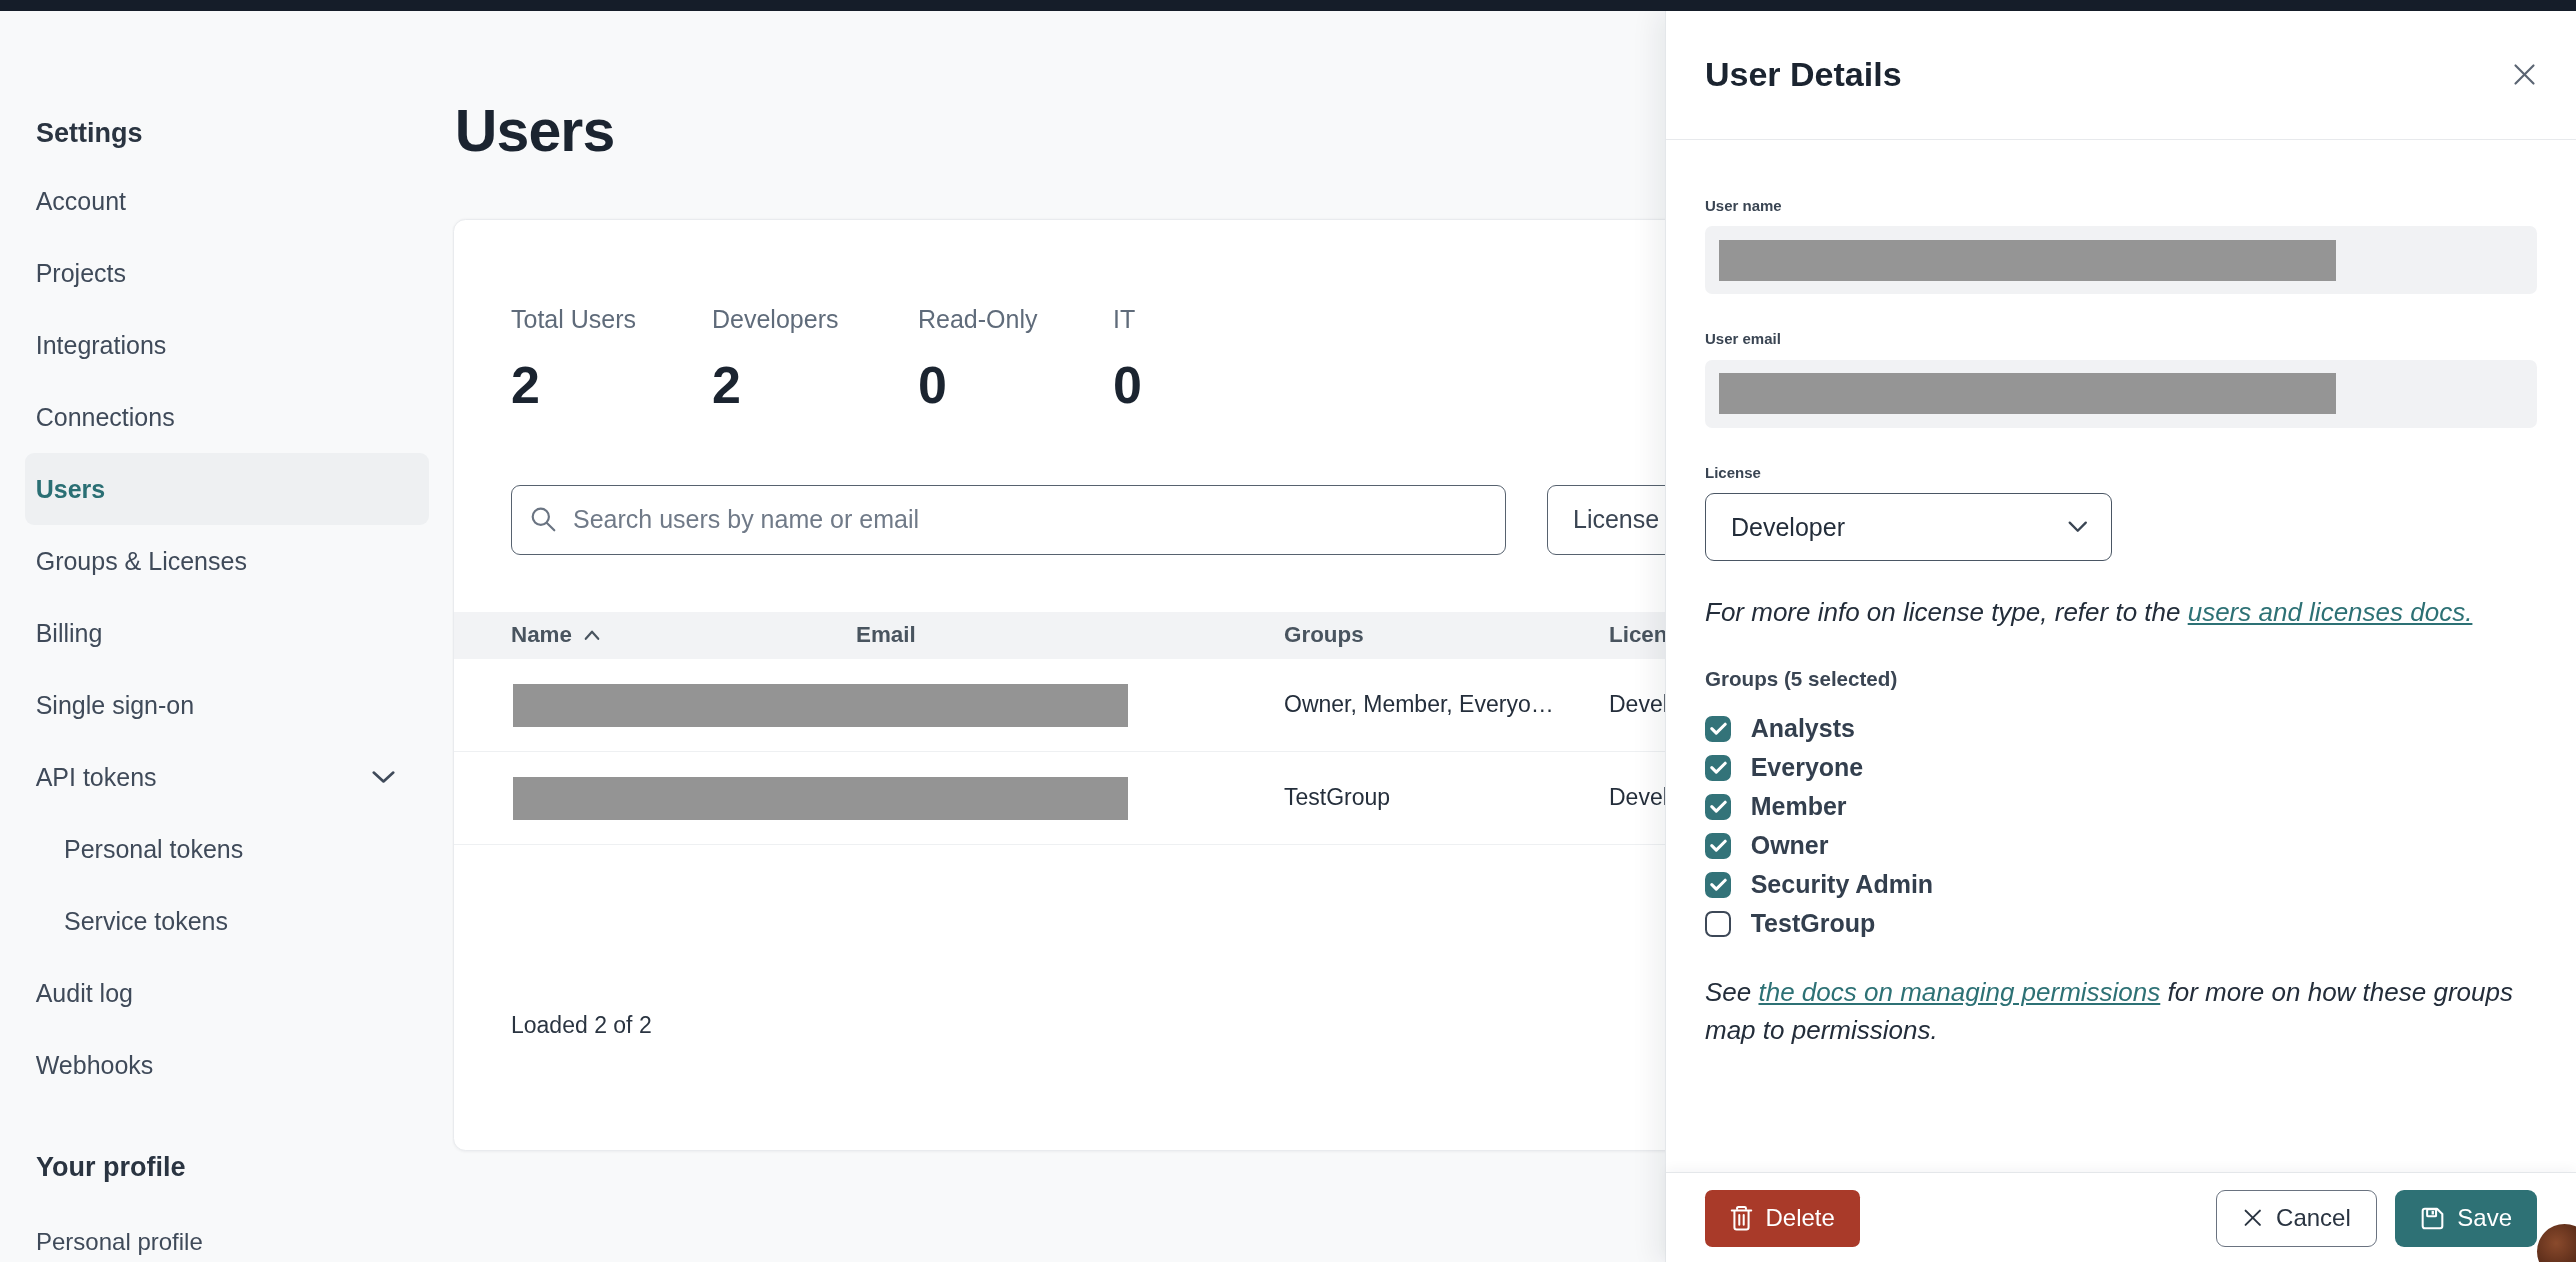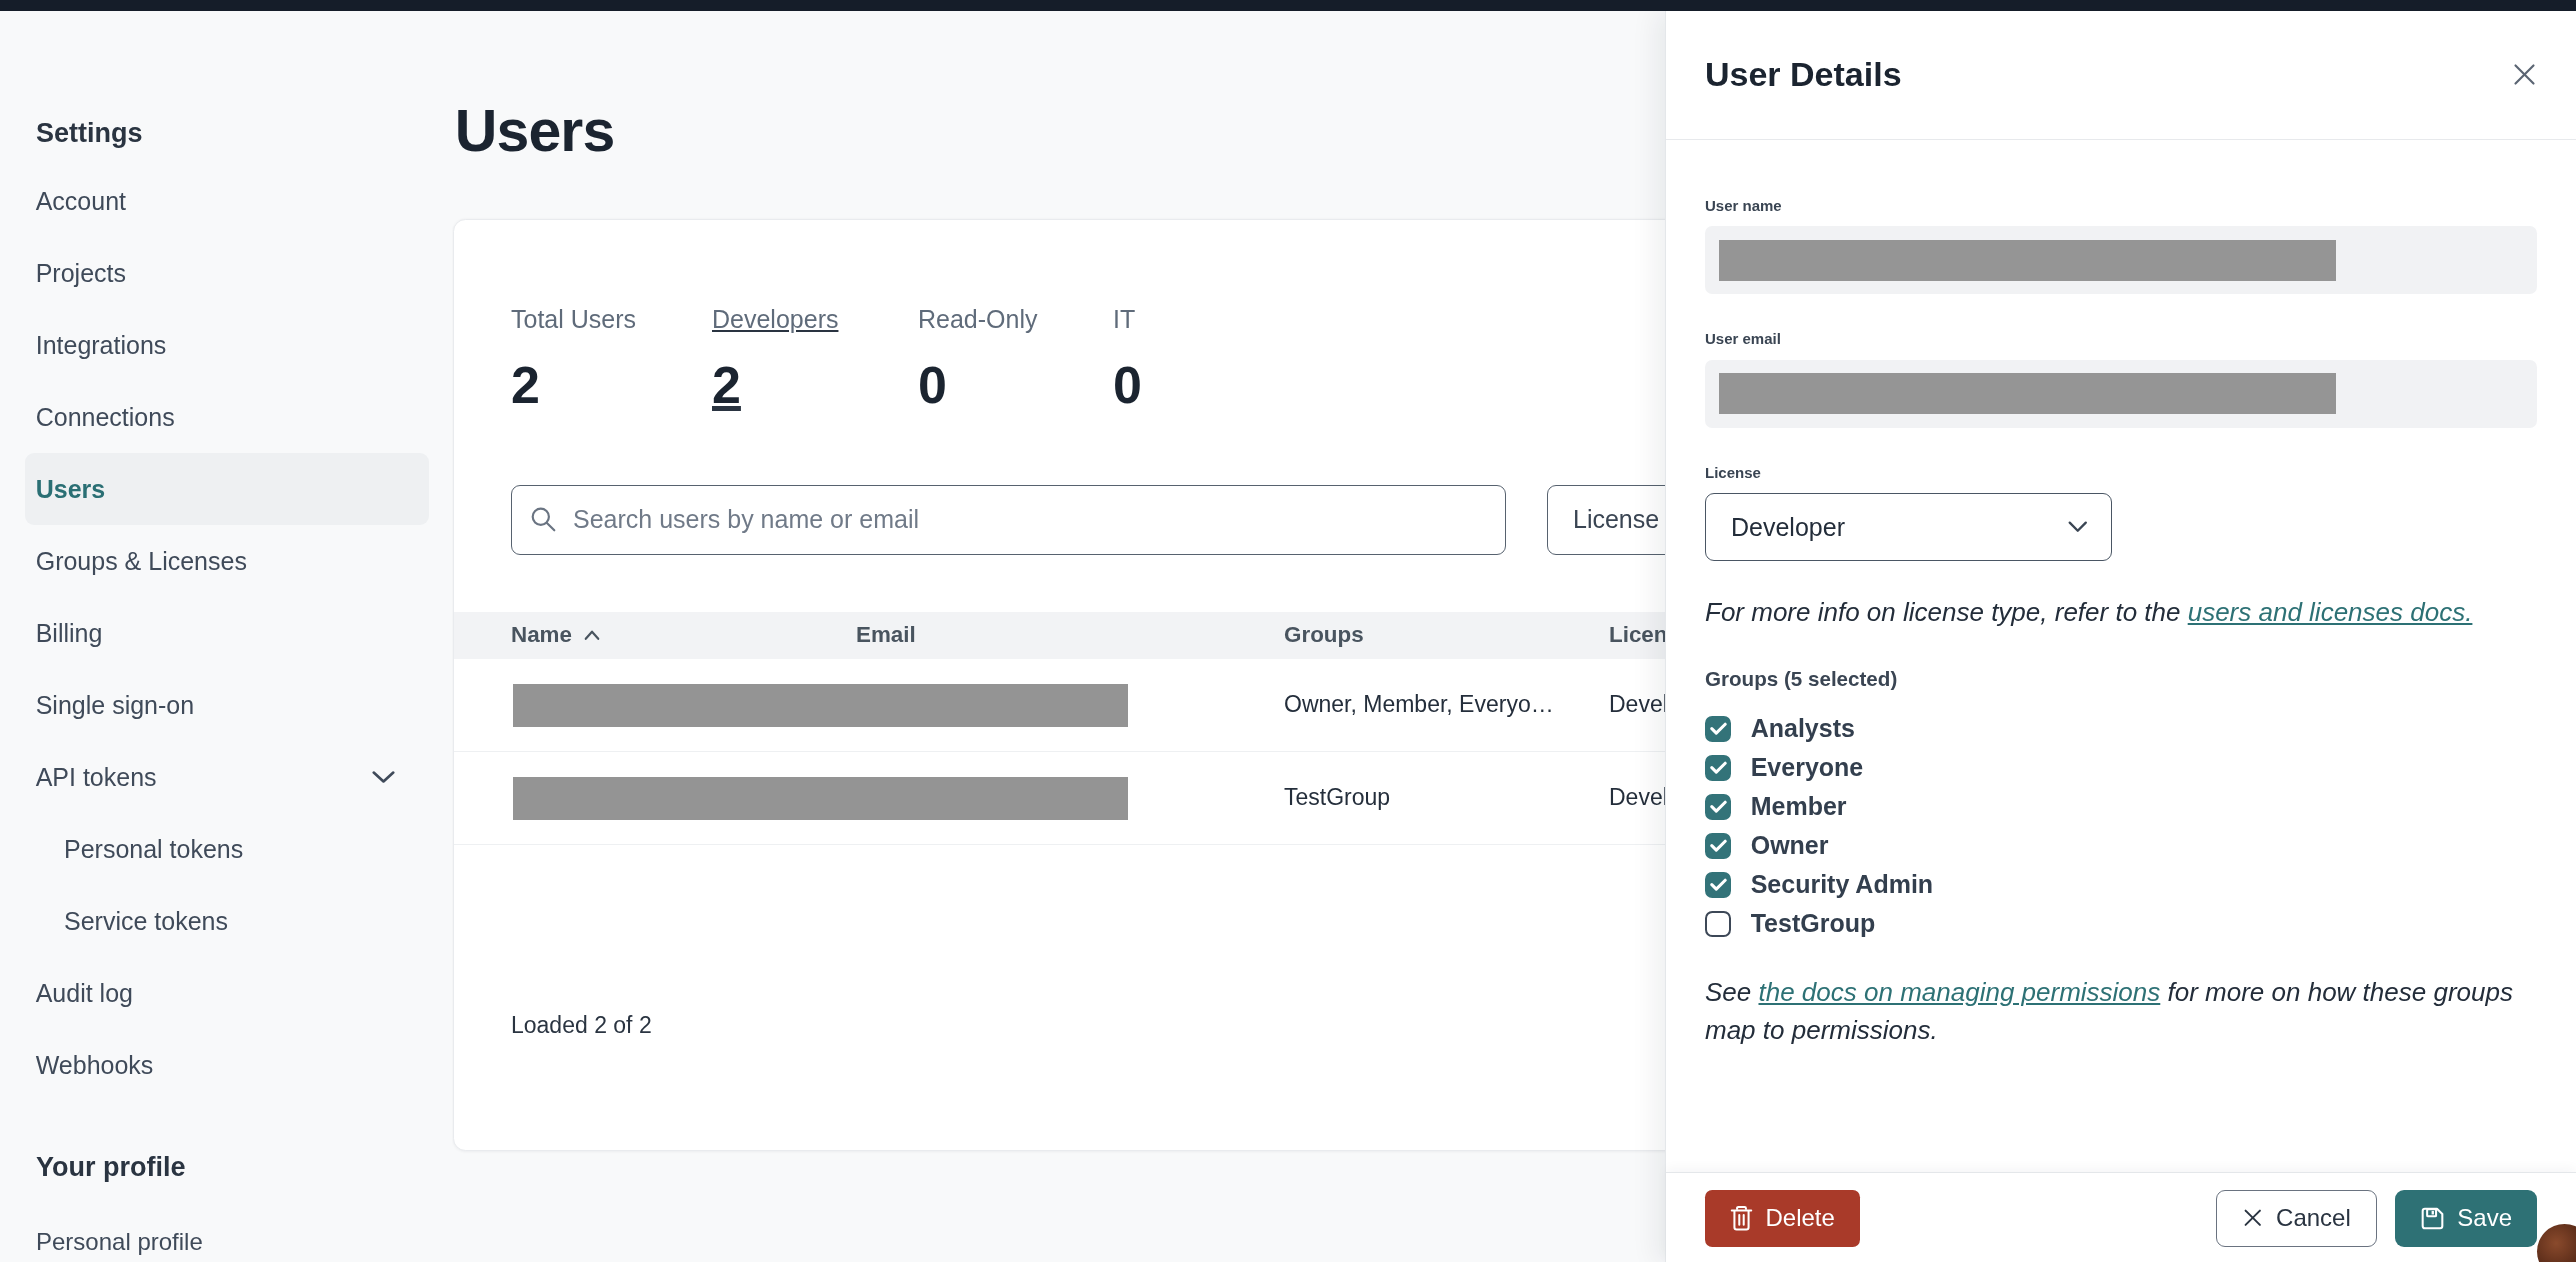--- a/index.html
+++ b/index.html
@@ -48,21 +48,21 @@
 
   .card {
     position: absolute; top: 208px; left: 0; width: 1252px; height: 932px;
     background: #ffffff; border: 0.9px solid #e9ebee; border-radius: 12.5px;
     box-shadow: 0 0.9px 2.7px rgba(20,28,40,.05);
     overflow: hidden;
   }
   .stats { position: absolute; top: 85px; left: 57px; display: flex; }
   .stat { display: flex; flex-direction: column; }
   .stat:nth-child(1) { width: 201px; }
-  .stat:nth-child(2) { width: 206px; text-decoration: underline; }
+  .stat:nth-child(2) { width: 206px; }
   .stat:nth-child(3) { width: 195px; }
   .stat-label { font-size: 25px; color: #5f6b7a; margin-bottom: 21.5px; }
   .stat-value { font-size: 52px; font-weight: 700; color: #1b2430; }
 
   .search-box {
     position: absolute; top: 265px; left: 57px; width: 995px; height: 70px;
     border: 1.8px solid #57626f; border-radius: 9px; background: #fff;
     display: flex; align-items: center; padding: 0 18px; gap: 16px;
   }
   .search-box input {

